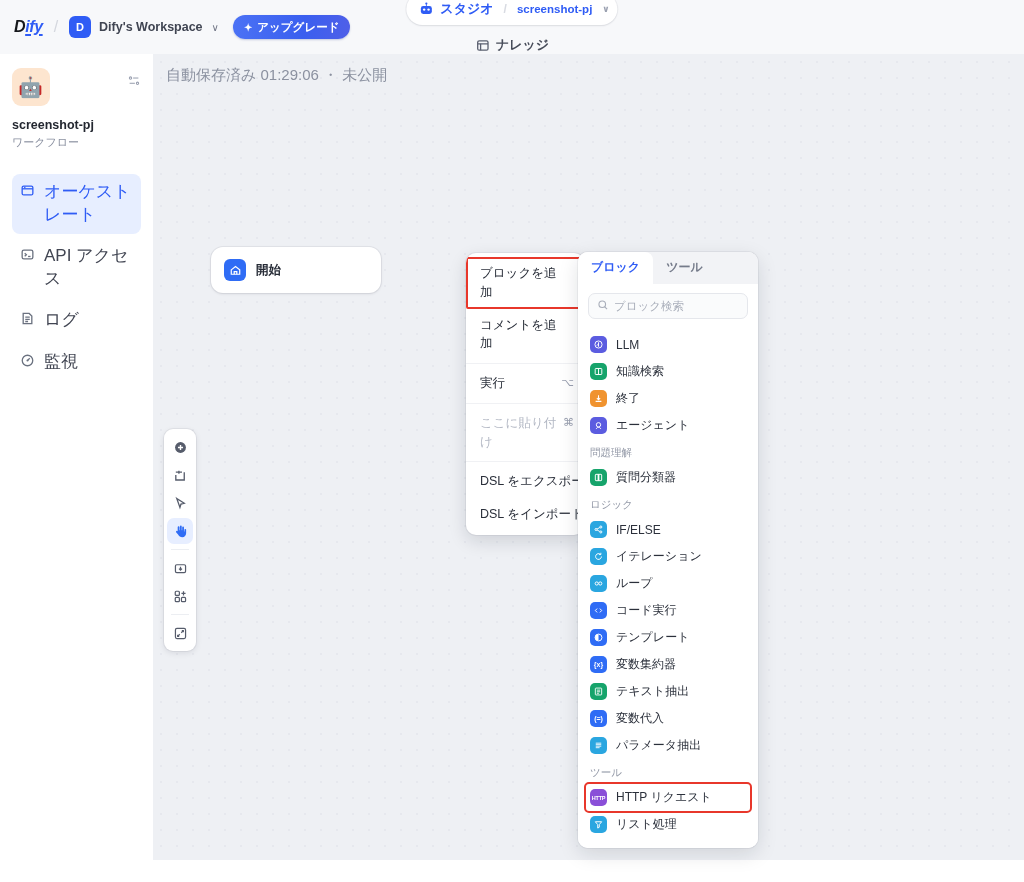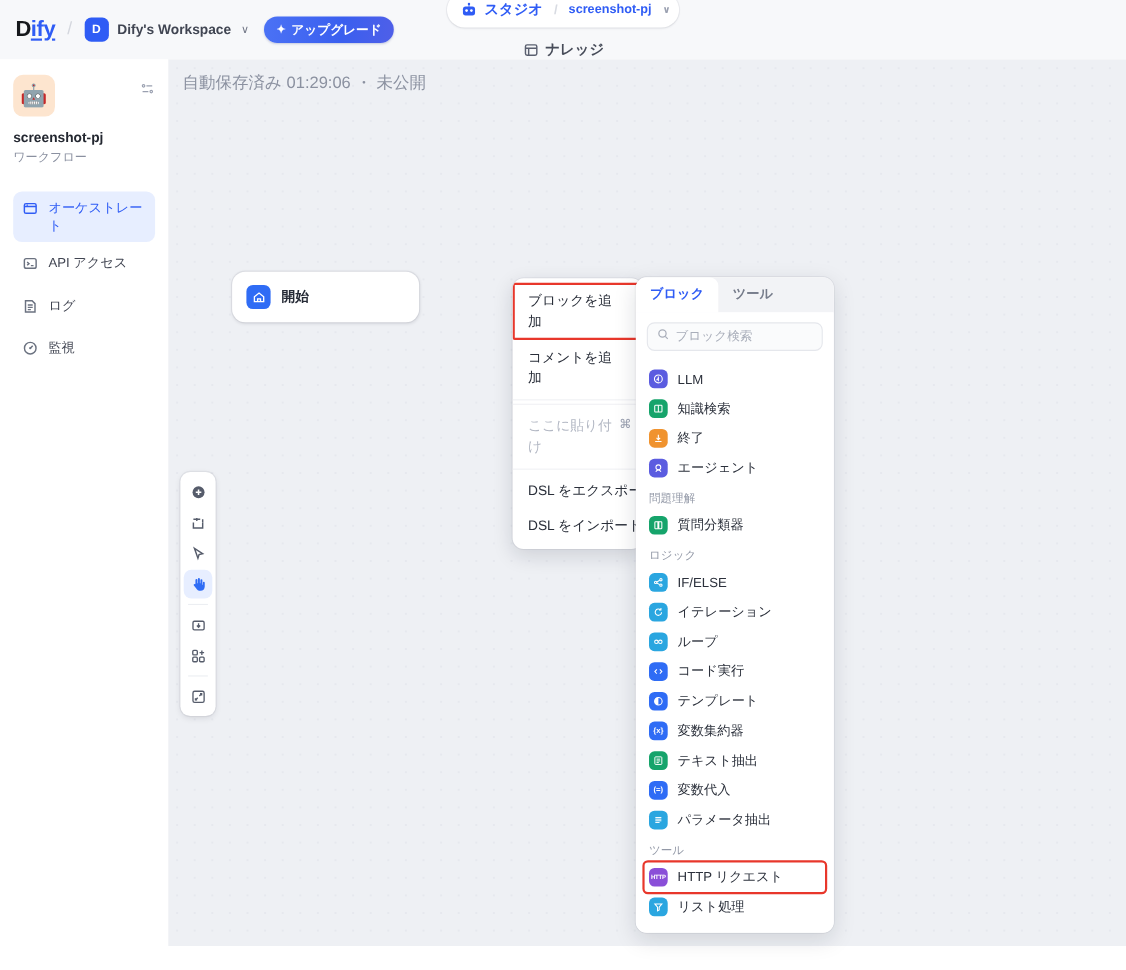--- a/index.html
+++ b/index.html
@@ -11,21 +11,21 @@
   }
   #app { position: relative; width: 1024px; height: 882px; background: #ffffff; }
 
   
   .header {
     position: absolute; left: 0; top: 0; width: 1024px; height: 54px;
     background: #f7f8fa;
     display: flex; align-items: center;
   }
   .hdr-left { display: flex; align-items: center; gap: 8px; padding-left: 14px; }
-  .logo { font-size: 20px; font-weight: 700; letter-spacing: -0.4px; color: #16181c; }
+  .logo { font-size: 16px; font-weight: 700; letter-spacing: -0.4px; color: #16181c; font-style: italic; }
   .logo .blue { color: #2f5cf5; text-decoration: underline; text-decoration-thickness: 2px; text-underline-offset: 2px; }
   .hdr-sep { color: #d4d7de; font-size: 16px; margin: 0 3px; }
   .ws-badge {
     width: 22px; height: 22px; border-radius: 6px; background: #2f5cf5;
     color: #fff; font-size: 11px; font-weight: 700;
     display: flex; align-items: center; justify-content: center;
   }
   .ws-name { font-size: 12.5px; font-weight: 700; color: #404552; }
   .caret { font-size: 10px; color: #707585; margin-left: 1px; }
   .upgrade-btn {
@@ -68,21 +68,21 @@
     display: flex; align-items: center; justify-content: center; font-size: 20px;
   }
   .more-icon { color: #9aa0b0; margin-top: 6px; }
   .app-name { font-size: 12.5px; font-weight: 700; color: #232730; margin-top: 12px; }
   .app-kind { font-size: 11px; color: #8a90a0; margin-top: 3px; }
 
   .nav-list { margin-top: 24px; display: flex; flex-direction: column; gap: 4px; }
   .side-item {
     display: flex; align-items: flex-start; gap: 8px;
     padding: 7px 8px; border-radius: 8px; cursor: pointer;
-    font-size: 12px; color: #414552; line-height: 1.35;
+    font-size: 17px; color: #414552; line-height: 1.35;
   }
   .side-item .sico { flex: 0 0 16px; margin-top: 1px; color: #6b7280; }
   .side-item.active { background: #e7eeff; color: #2f5cf5; font-weight: 400; }
   .side-item.active .sico { color: #2f5cf5; }
 
   
   .canvas {
     position: absolute; left: 153px; top: 54px; width: 871px; height: 806px;
     background: #eef0f4;
   }
@@ -367,20 +367,24 @@
     <div class="ctx-menu" style="left:313px; top:199px;">
       <div class="ctx-item highlight">
         <span class="ctx-text">ブロックを追加</span>
         <span class="sc"></span>
       </div>
       <div class="ctx-item">
         <span class="ctx-text">コメントを追加</span>
         <span class="sc"></span>
       </div>
       <div class="ctx-div"></div>
+      <div class="ctx-item">
+        <span class="ctx-text">実行</span>
+        <span class="sc">⌥</span>
+      </div>
       <div class="ctx-div"></div>
       <div class="ctx-item disabled">
         <span class="ctx-text">ここに貼り付け</span>
         <span class="sc">⌘</span>
       </div>
       <div class="ctx-div"></div>
       <div class="ctx-item">
         <span class="ctx-text" style="max-width:none; white-space:nowrap;">DSL をエクスポート</span>
       </div>
       <div class="ctx-item">

